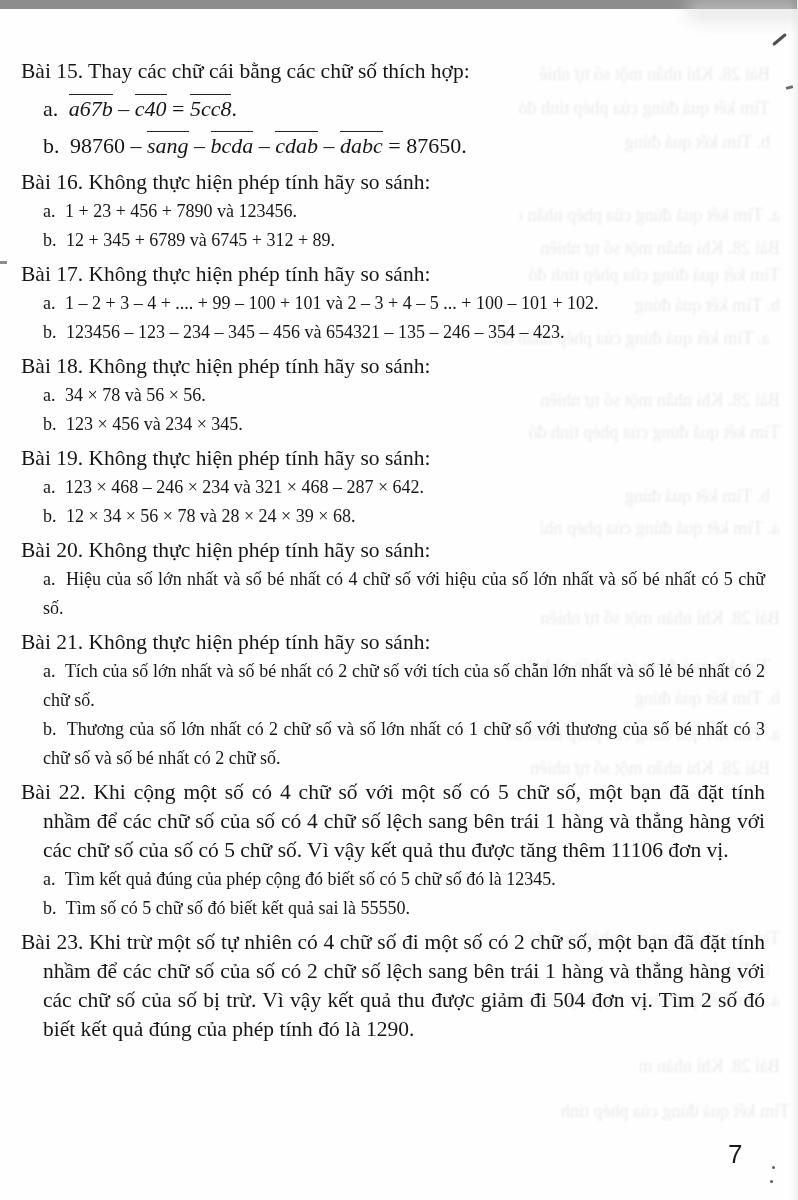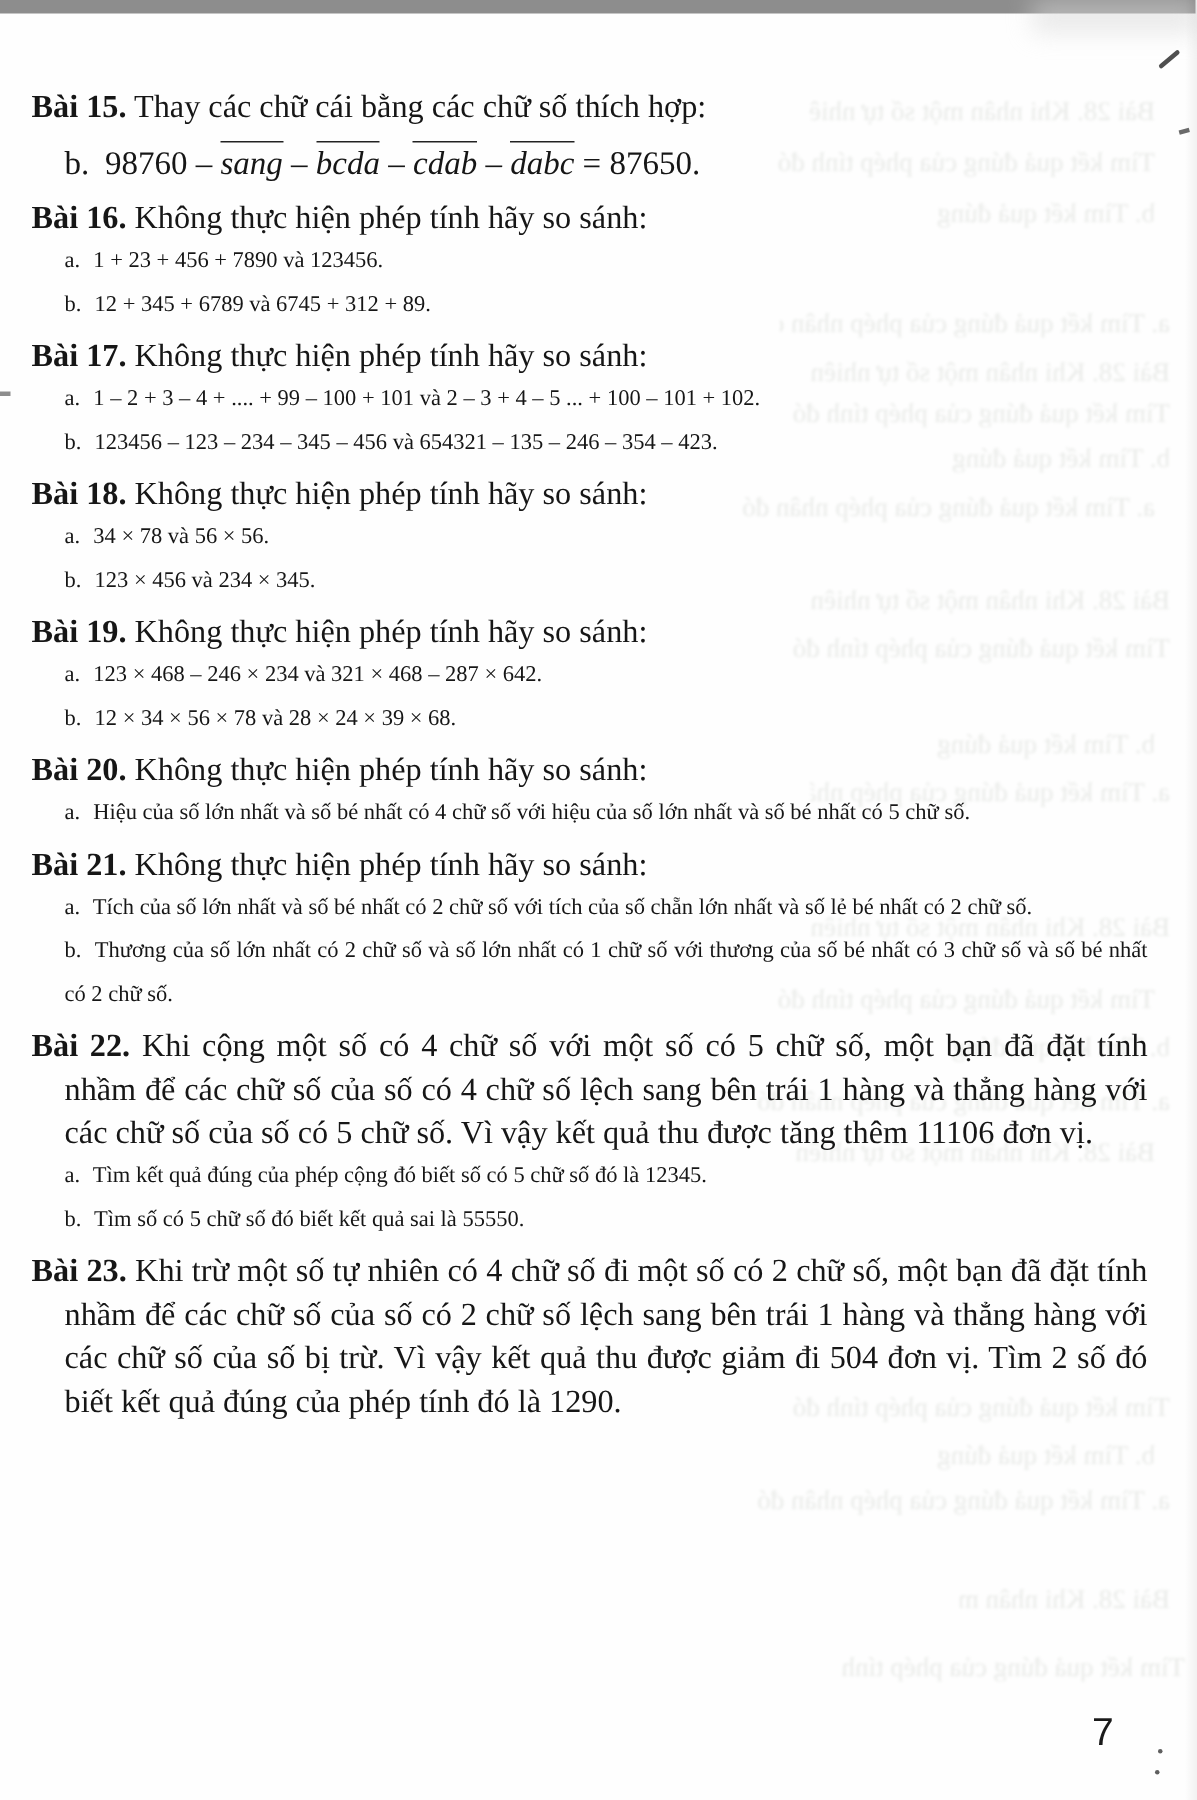--- a/index.html
+++ b/index.html
@@ -19,22 +19,22 @@
   
   #bleed .bleed-line{
     position:absolute;font-size:18px;line-height:20px;white-space:nowrap;overflow:hidden;
     color:#6f7a68;opacity:.15;filter:blur(1px);transform:scaleX(-1);
   }
   
   main{position:absolute;top:57px;left:0;width:798px;padding:0 33px 0 21px;box-sizing:border-box;}
   p{margin:0;}
   .head{font-size:21.5px;line-height:29px;text-align:justify;padding-left:22px;text-indent:-22px;margin-top:5px;}
   section.problem:first-child .head{margin-top:0;}
-  .pid{font-weight:700;}
-  .item{font-size:15px;line-height:29px;text-align:justify;margin-left:22px;}
+  .pid{font-weight:400;}
+  .item{font-size:18px;line-height:29px;text-align:justify;margin-left:22px;}
   .item .label{margin-right:5px;}
   .math{margin-top:8px;margin-bottom:8px;font-size:22px;}
   .ol{border-top:1.6px solid #222;padding-top:1px;}
   .it{font-style:italic;}
   
   .page-number{
     position:absolute;left:728px;top:1139px;
     font-family:"Liberation Sans", sans-serif;font-size:26px;font-weight:500;color:#1a1a1a;
   }
 </style>
@@ -71,20 +71,21 @@
     <div class="bleed-line" style="left: 420px; top: 960px; width: 350px;">b. Tìm kết quả đúng</div>
     <div class="bleed-line" style="left: 420px; top: 990px; width: 360px;">a. Tìm kết quả đúng của phép nhân đó</div>
     <div class="bleed-line" style="left: 640px; top: 1056px; width: 140px;">Bài 28. Khi nhân một số tự nhiên</div>
     <div class="bleed-line" style="left: 560px; top: 1101px; width: 230px;">Tìm kết quả đúng của phép tính đó</div>
   </div>
 
 <main>
   <div id="problems">
       <section class="problem">
         <p class="head"><strong class="pid">Bài 15.</strong> <span>Thay các chữ cái bằng các chữ số thích hợp:</span></p>
+        <p class="item math"><span class="label">a.</span> <span class="ol it">a67b</span><span class=""> – </span><span class="ol it">c40</span><span class=""> = </span><span class="ol it">5cc8</span><span class="">.</span></p>
         <p class="item math"><span class="label">b.</span> <span class="">98760 – </span><span class="ol it">sang</span><span class=""> – </span><span class="ol it">bcda</span><span class=""> – </span><span class="ol it">cdab</span><span class=""> – </span><span class="ol it">dabc</span><span class=""> = 87650.</span></p>
       </section>
       <section class="problem">
         <p class="head"><strong class="pid">Bài 16.</strong> <span>Không thực hiện phép tính hãy so sánh:</span></p>
         <p class="item"><span class="label">a.</span> <span>1 + 23 + 456 + 7890 và 123456.</span></p>
         <p class="item"><span class="label">b.</span> <span>12 + 345 + 6789 và 6745 + 312 + 89.</span></p>
       </section>
       <section class="problem">
         <p class="head"><strong class="pid">Bài 17.</strong> <span>Không thực hiện phép tính hãy so sánh:</span></p>
         <p class="item"><span class="label">a.</span> <span>1 – 2 + 3 – 4 + .... + 99 – 100 + 101 và 2 – 3 + 4 – 5 ... + 100 – 101 + 102.</span></p>

